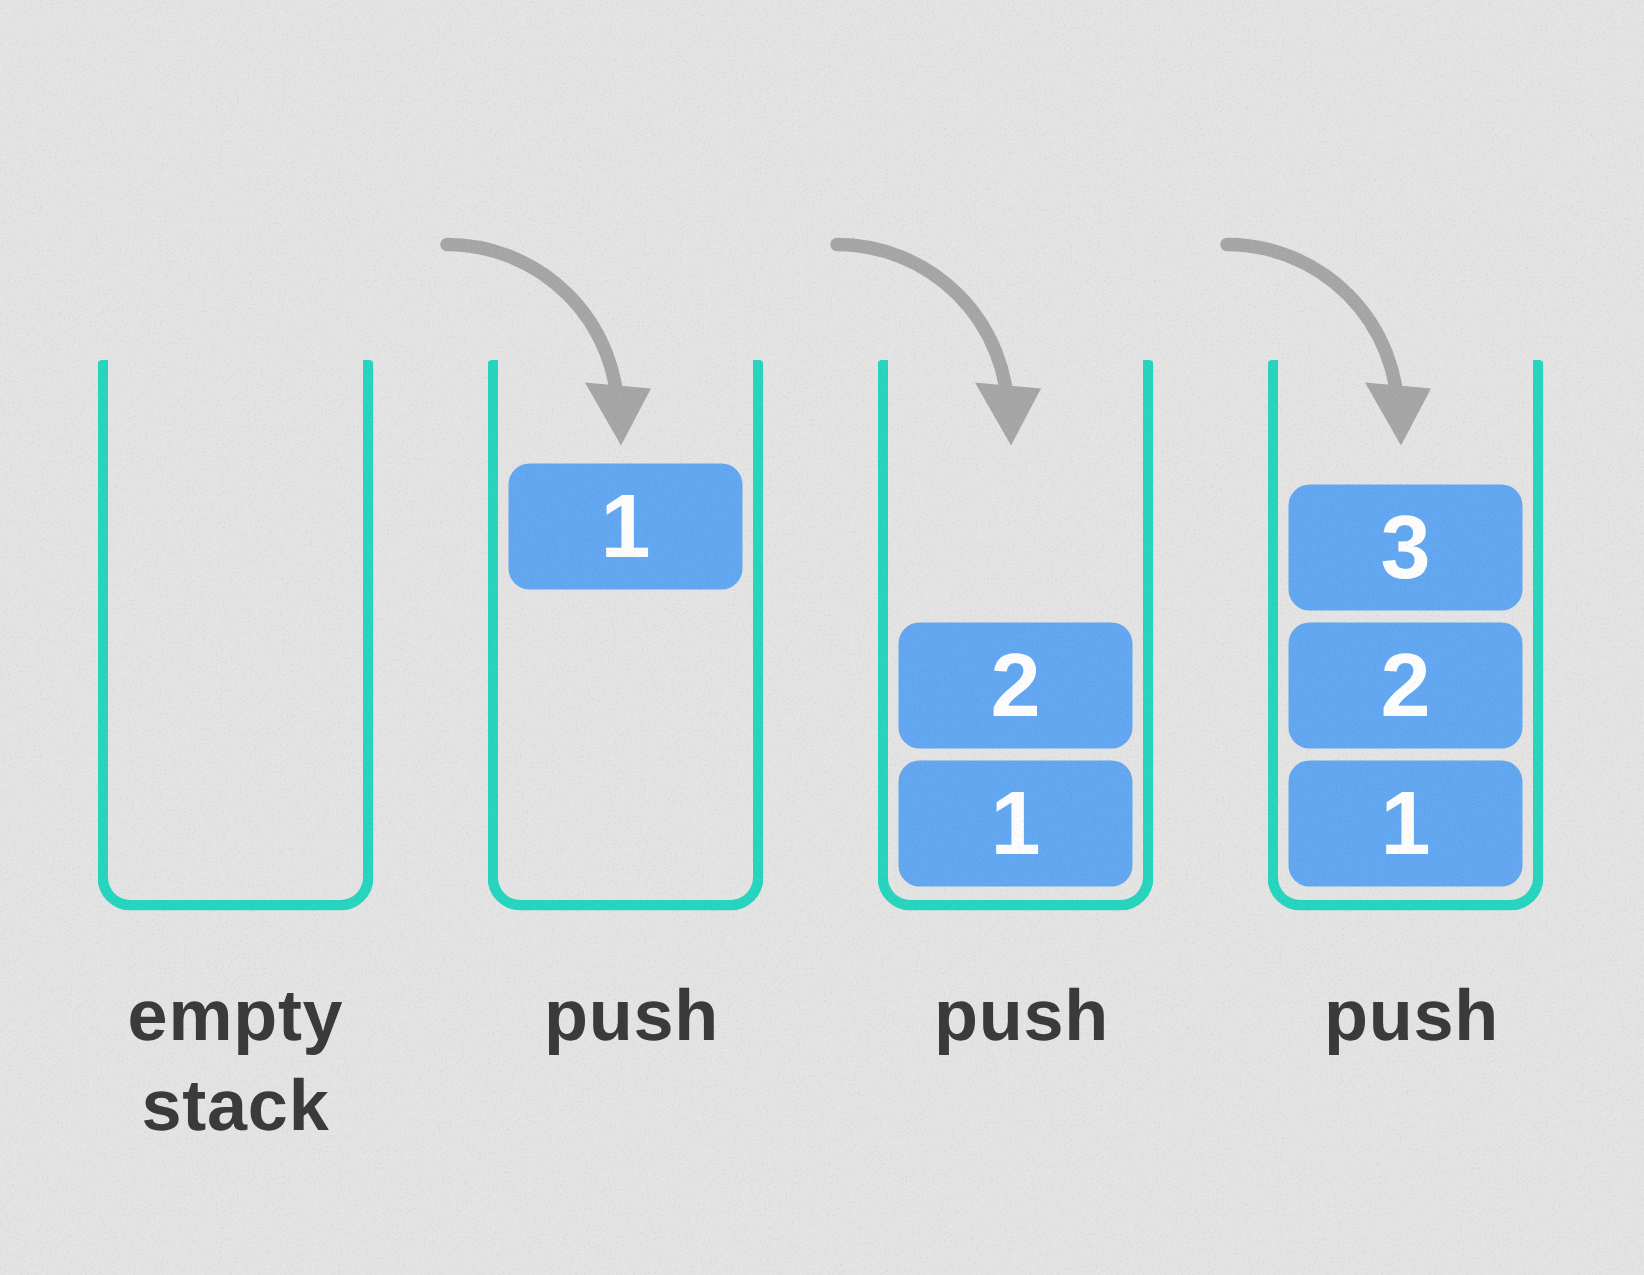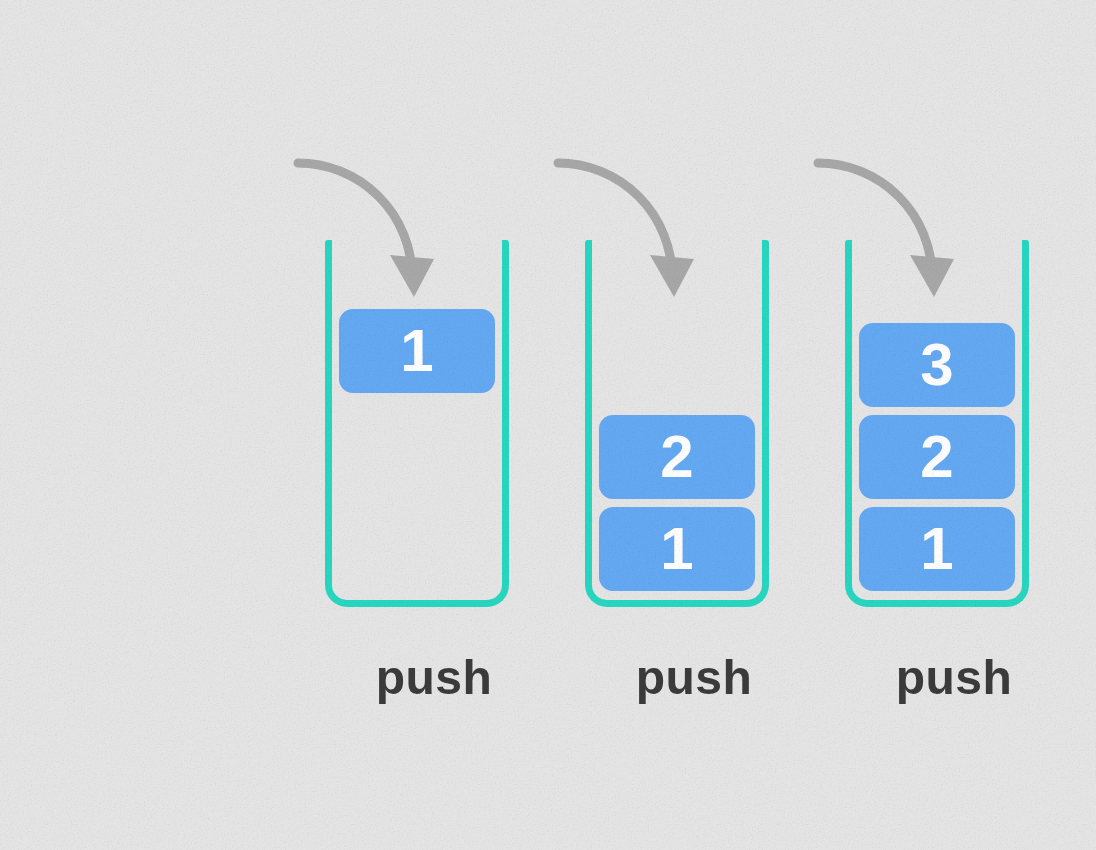--- a/index.html
+++ b/index.html
@@ -87,36 +87,40 @@
     fill: none;
     stroke: var(--arrow);
     stroke-width: 9;
     stroke-linecap: round;
   }
   .arrow .arrow-head { fill: var(--arrow); }
 
   .label {
     position: absolute;
     top: 648px;
-    left: 17px;
+    left: 4px;
     width: 260px;
     text-align: center;
     color: var(--label-text);
     font-size: 48px;
     font-weight: 700;
     line-height: 1.24;
     letter-spacing: 0.5px;
   }
   .panel-1 .label { left: 45px; width: 170px; }
 </style>
 </head>
 <body>
 
 <div class="canvas">
 
+  <div class="panel panel-1">
+    <div class="stack"></div>
+    <div class="label">empty stack</div>
+  </div>
 
   <div class="panel panel-2">
     <svg class="arrow" viewBox="0 0 148 148">
       <path class="arrow-arc" d="M8 10 A114 114 0 0 1 122 124"></path>
       <polygon class="arrow-head" points="100,102 144,106 124,144"></polygon>
     </svg>
     <div class="stack">
       <div class="block floating">1</div>
     </div>
     <div class="label">push</div>

